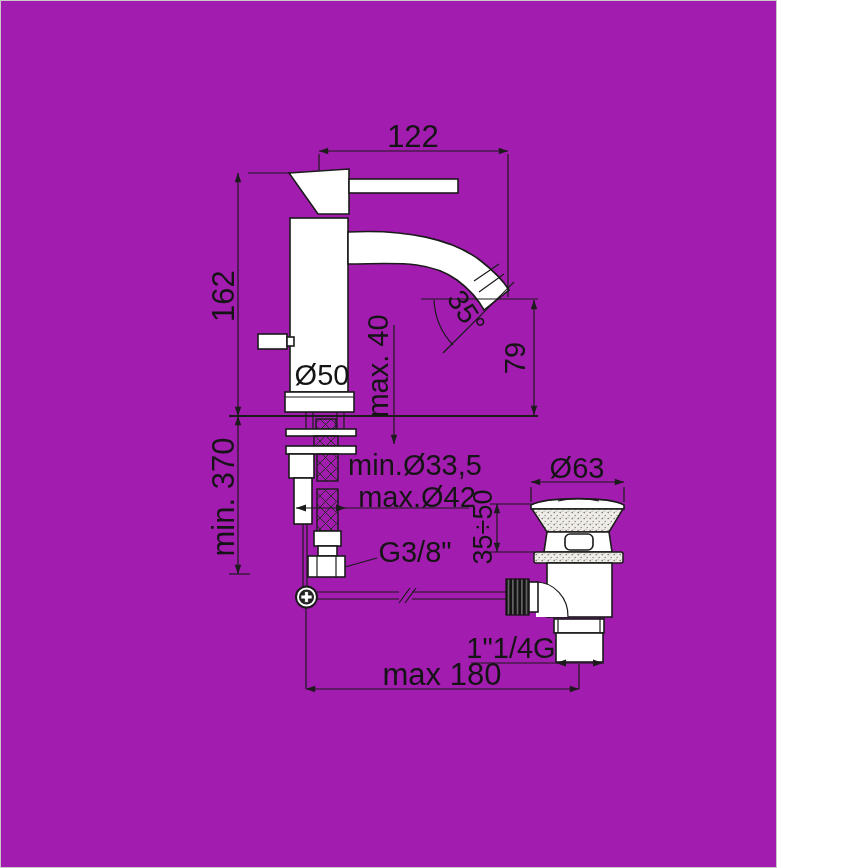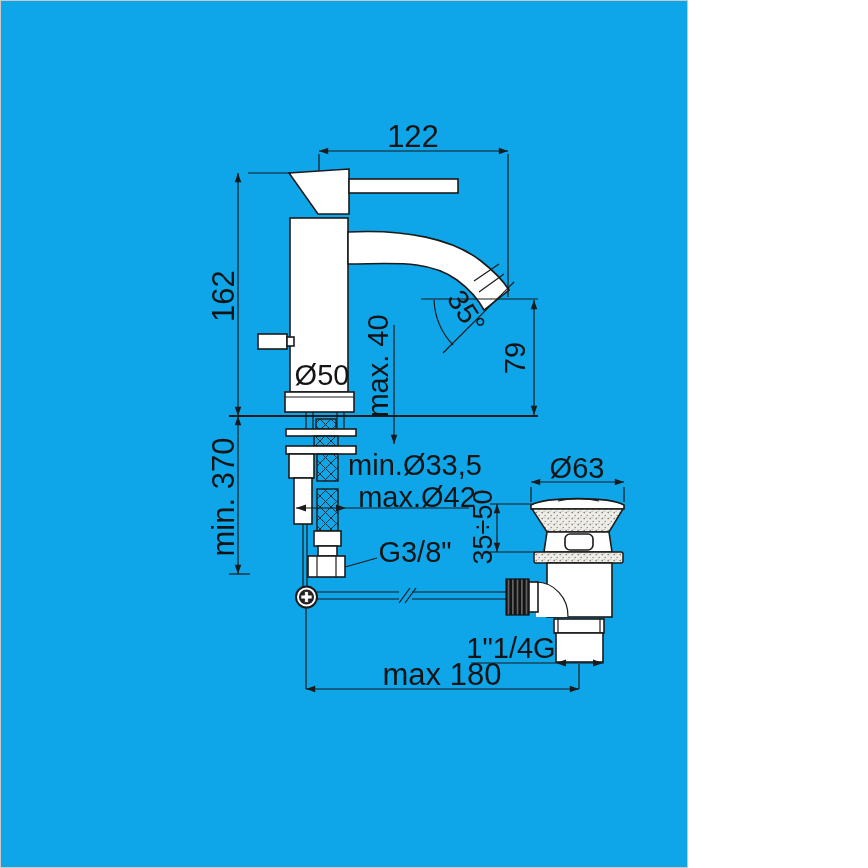--- a/index.html
+++ b/index.html
@@ -1,17 +1,17 @@
 <!DOCTYPE html>
 <html><head>
 <meta charset="utf-8">
 <style>
   html,body{margin:0;padding:0;background:#ffffff;}
   .stage{
-    position:relative;width:688px;height:868px;background:#0ea5e9;
+    position:relative;width:777px;height:868px;background:#a21caf;
     box-sizing:border-box;border:1px solid #c9c9c9;
     font-family:"Liberation Sans", sans-serif;
   }
   svg{position:absolute;left:0;top:0;}
   .outline{fill:#ffffff;stroke:#1b1b1b;stroke-width:1.6;}
   .thin{fill:none;stroke:#1b1b1b;stroke-width:1.2;}
   .dim{fill:none;stroke:#1b1b1b;stroke-width:1.2;}
   .heavy{fill:none;stroke:#1b1b1b;stroke-width:2;}
   .hatch{fill:url(#hatchx);stroke:#1b1b1b;stroke-width:1.4;}
   .stip{fill:url(#stipple);stroke:#1b1b1b;stroke-width:1.5;}

